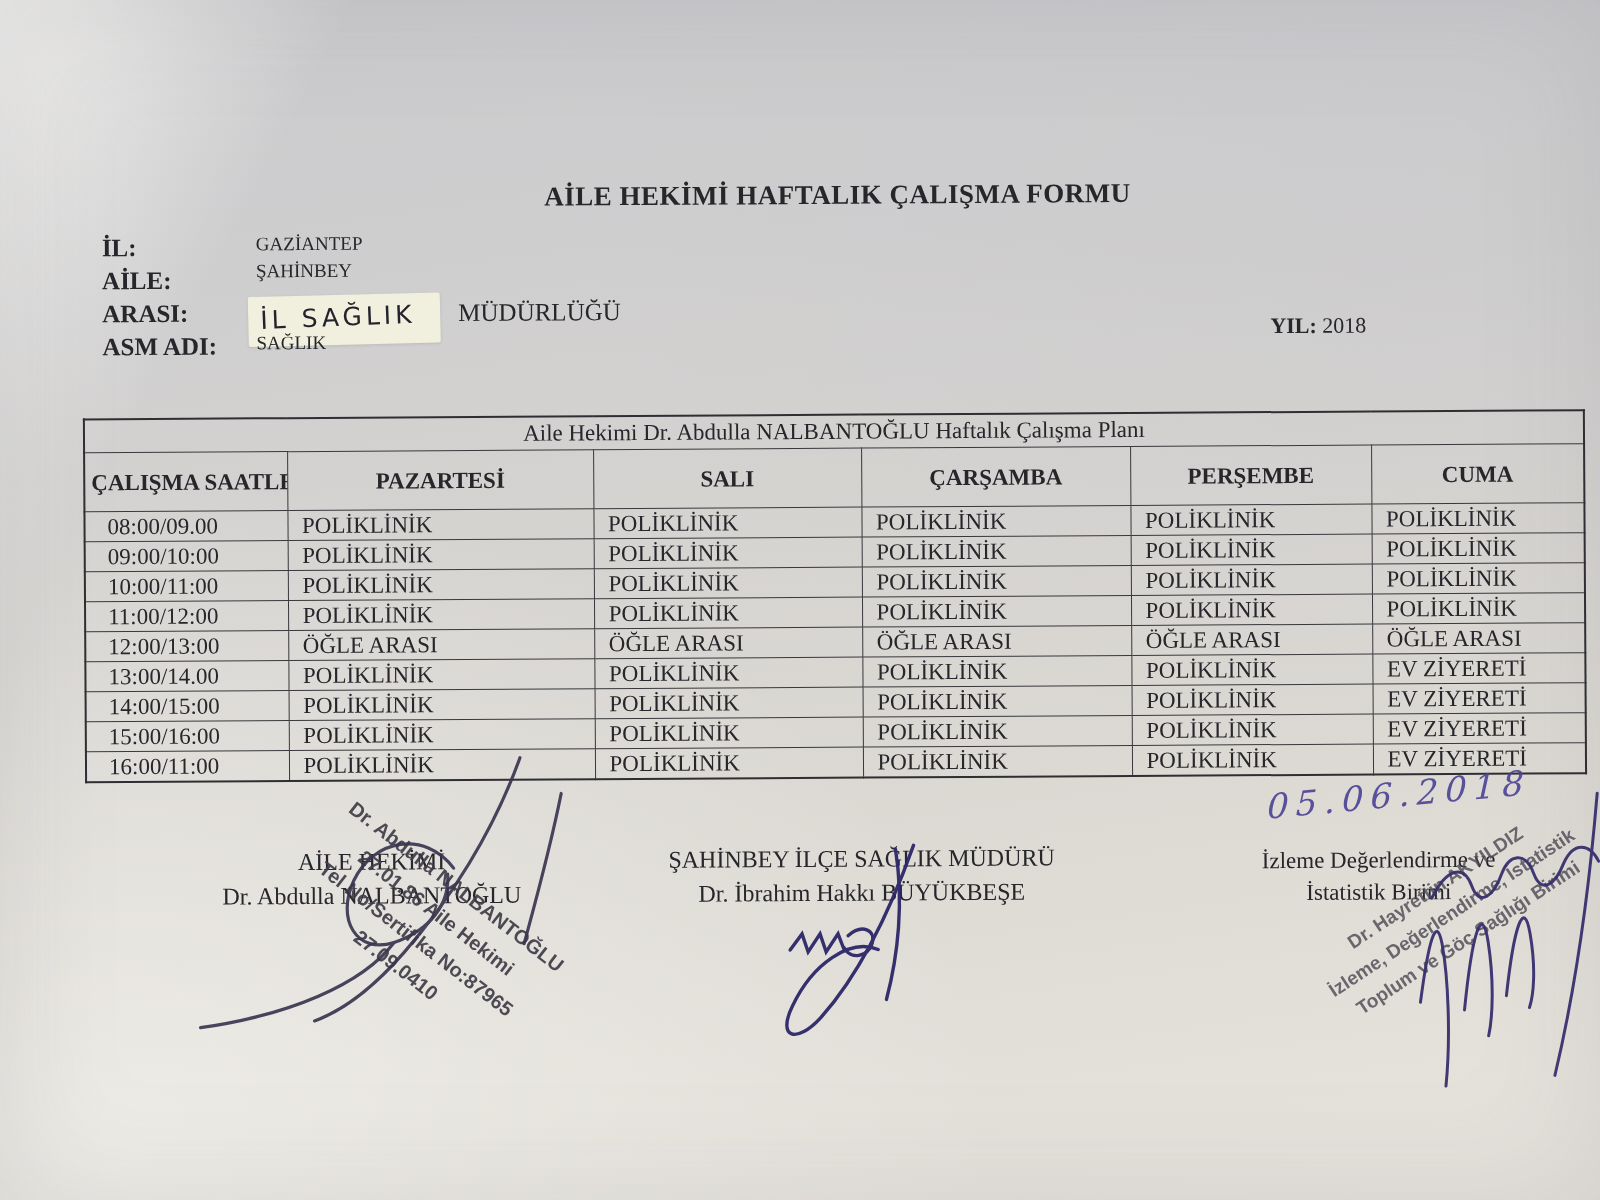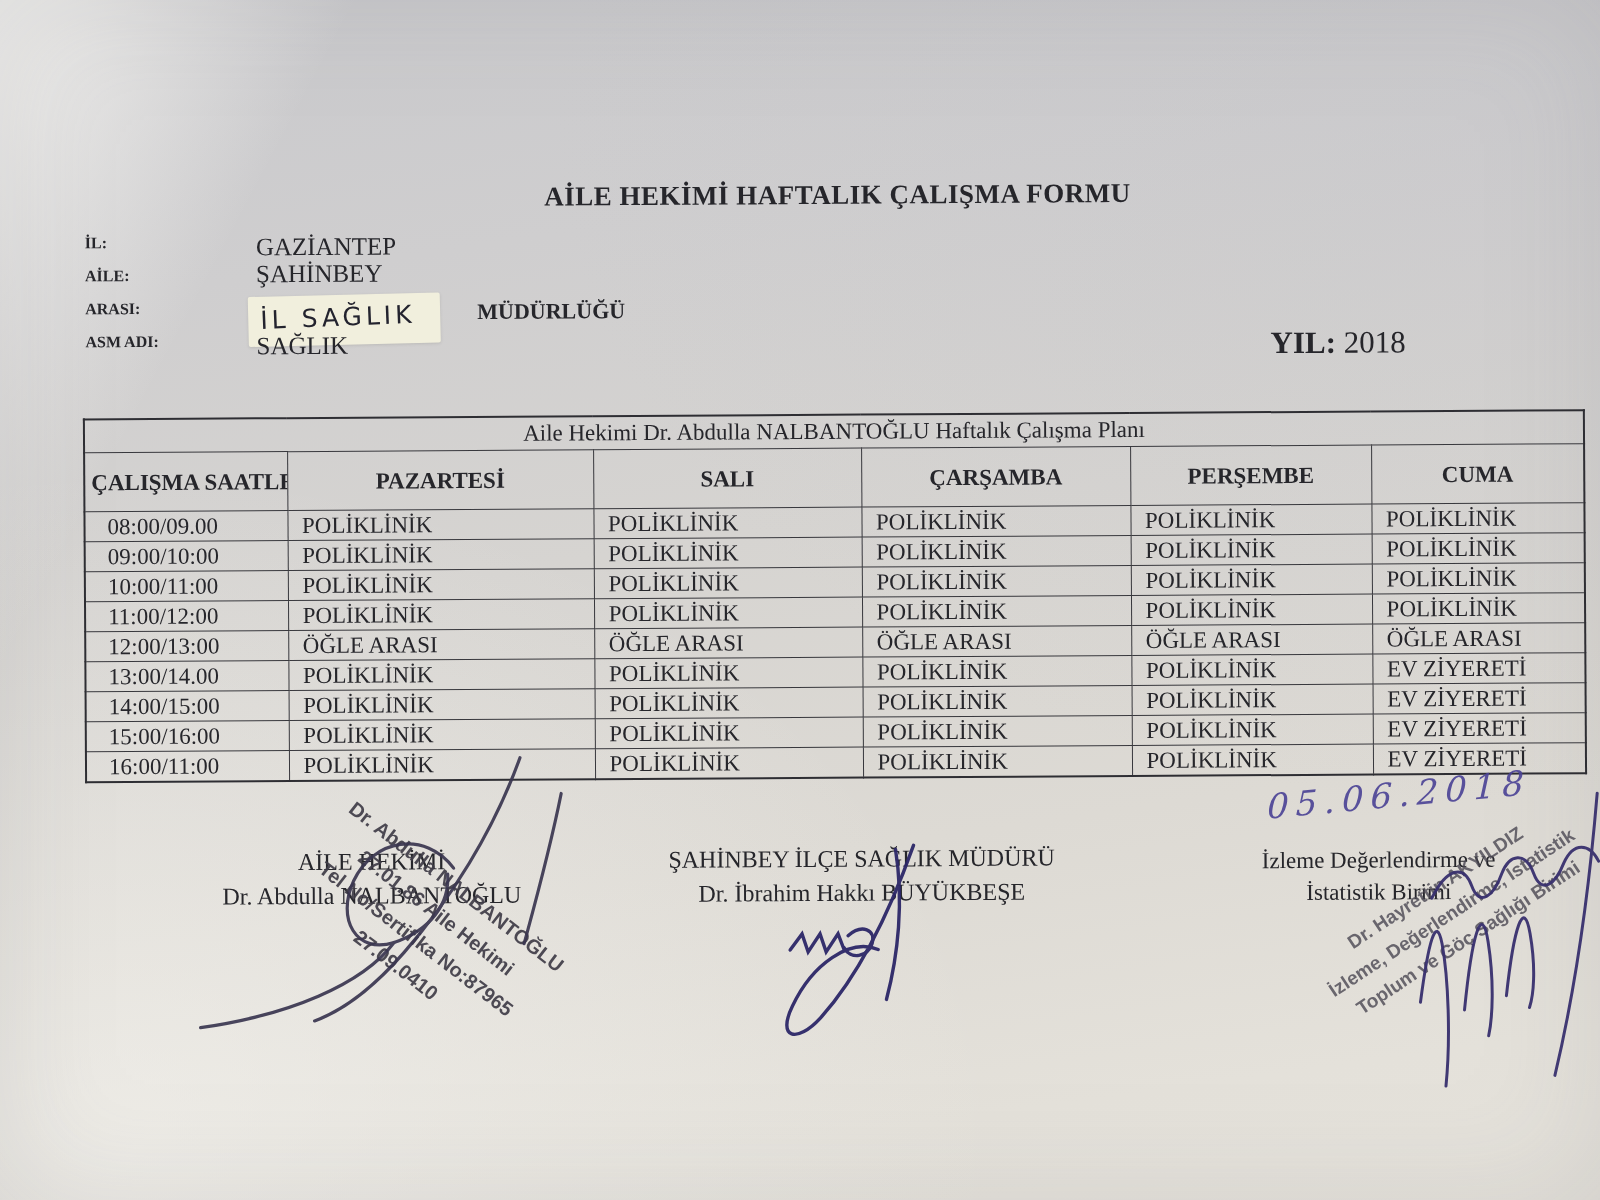--- a/index.html
+++ b/index.html
@@ -12,29 +12,29 @@
       radial-gradient(ellipse at 95% 10%, rgba(195,195,200,.35) 0%, rgba(195,195,200,0) 45%),
       linear-gradient(172deg, #c9c9cc 0%, #cfcecf 22%, #d6d4d1 45%, #dddad4 68%, #e4e1da 88%, #e6e3dc 100%);
   }
   .vignette{position:absolute;inset:0;pointer-events:none;
     box-shadow:inset 0 0 120px rgba(120,120,125,.18);}
   .sheet{position:absolute;inset:0;transform:rotate(-0.35deg);color:#26262b;}
 
   .title{position:absolute;left:300px;top:180px;width:1080px;text-align:center;
     font-size:27px;font-weight:bold;letter-spacing:.5px;}
 
-  .fld-label{position:absolute;left:87px;font-size:16px;font-weight:bold;}
-  .fld-value{position:absolute;left:258px;font-size:25px;}
+  .fld-label{position:absolute;left:104px;font-size:25px;font-weight:bold;}
+  .fld-value{position:absolute;left:258px;font-size:19px;}
   .tape{position:absolute;left:250px;top:292px;width:192px;height:50px;
     background:#f1efdd;border-radius:2px;box-shadow:0 1px 3px rgba(90,90,80,.18);
     transform:rotate(-1deg);}
   .hand-kurum{position:absolute;left:262px;top:300px;font-family:"DejaVu Sans",sans-serif;
     font-size:25px;letter-spacing:4px;color:#23232e;transform:rotate(-2deg);}
-  .kurum-printed{position:absolute;left:479px;top:297px;font-size:22px;font-weight:bold;}
-  .yil{position:absolute;left:1272px;top:328px;font-size:31px;}
+  .kurum-printed{position:absolute;left:460px;top:297px;font-size:25px;}
+  .yil{position:absolute;left:1272px;top:316px;font-size:22px;}
   .yil b{font-weight:bold;}
 
   table.sched{position:absolute;left:84px;top:414px;width:1500px;
     border-collapse:collapse;table-layout:fixed;
     border:2.5px solid #2e2e33;}
   table.sched td,table.sched th{border:1.8px solid #38383d;overflow:hidden;white-space:nowrap;}
   .cap-row td{height:32px;text-align:center;font-size:23px;padding:0;}
   .hdr-row th{height:58px;font-size:23px;font-weight:bold;text-align:center;
     white-space:normal;line-height:27px;padding:0 6px;}
   .data-row td{height:29px;font-size:23px;padding:0 0 0 14px;text-align:left;}

